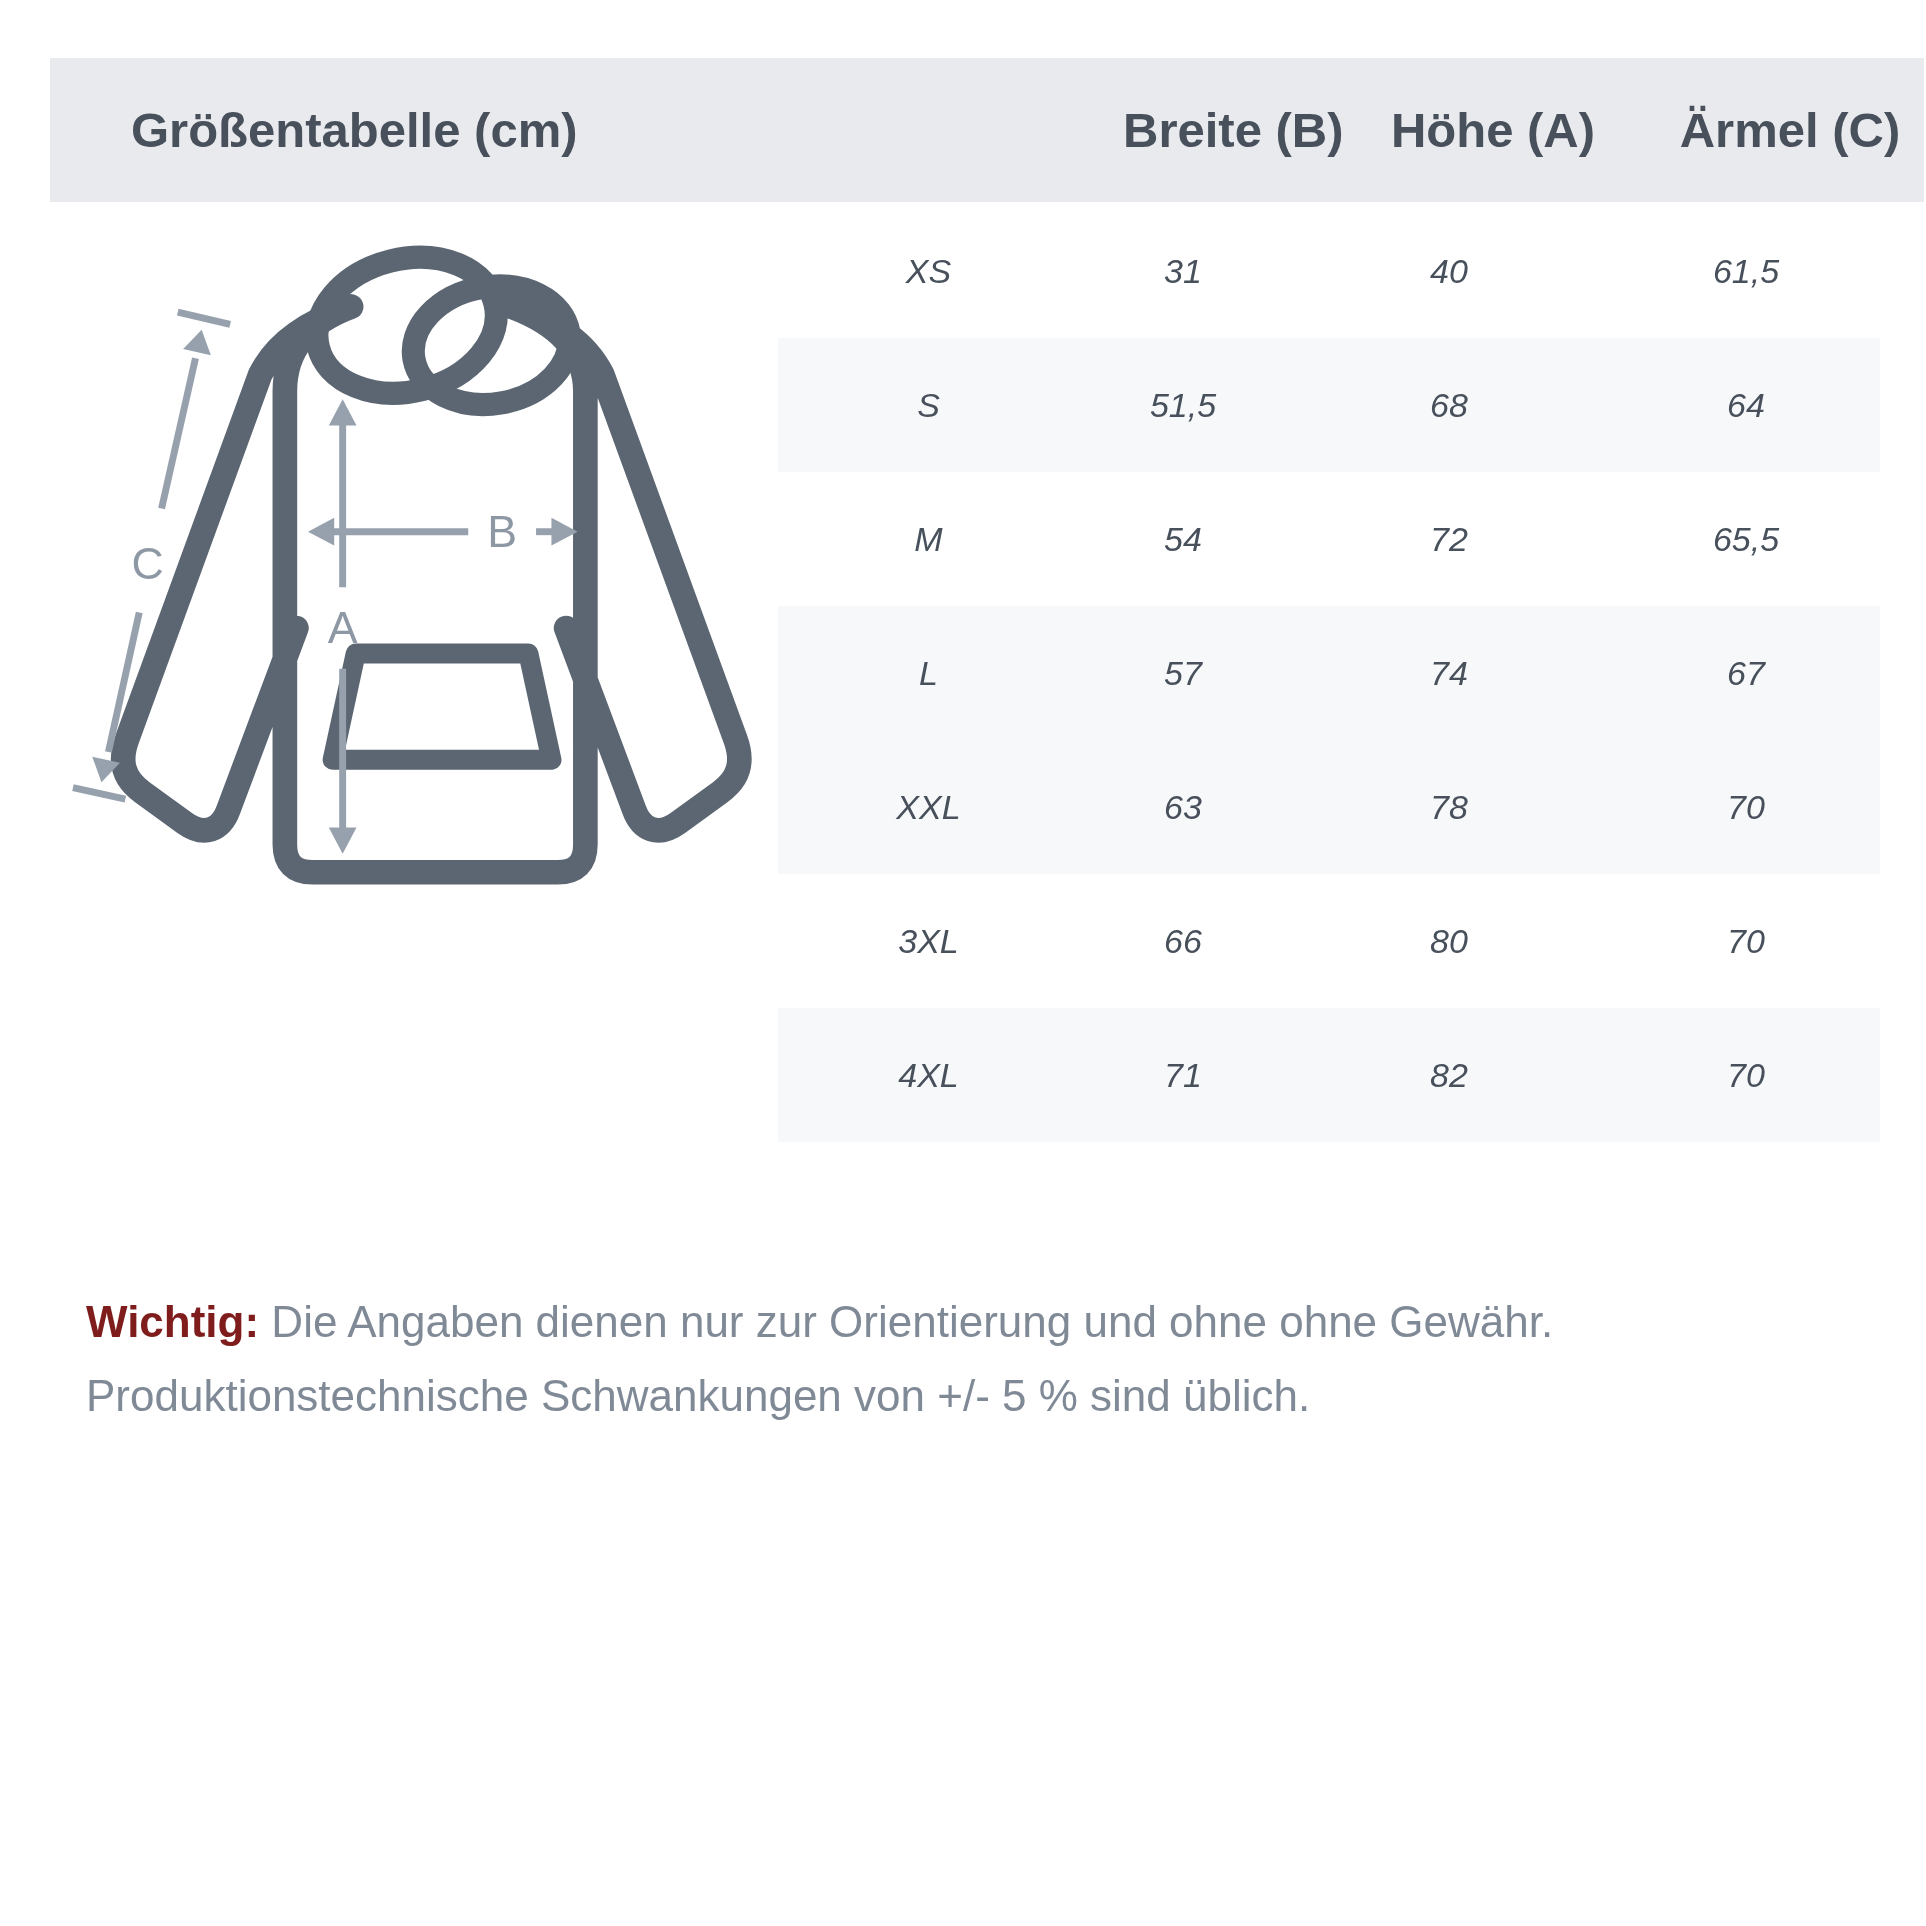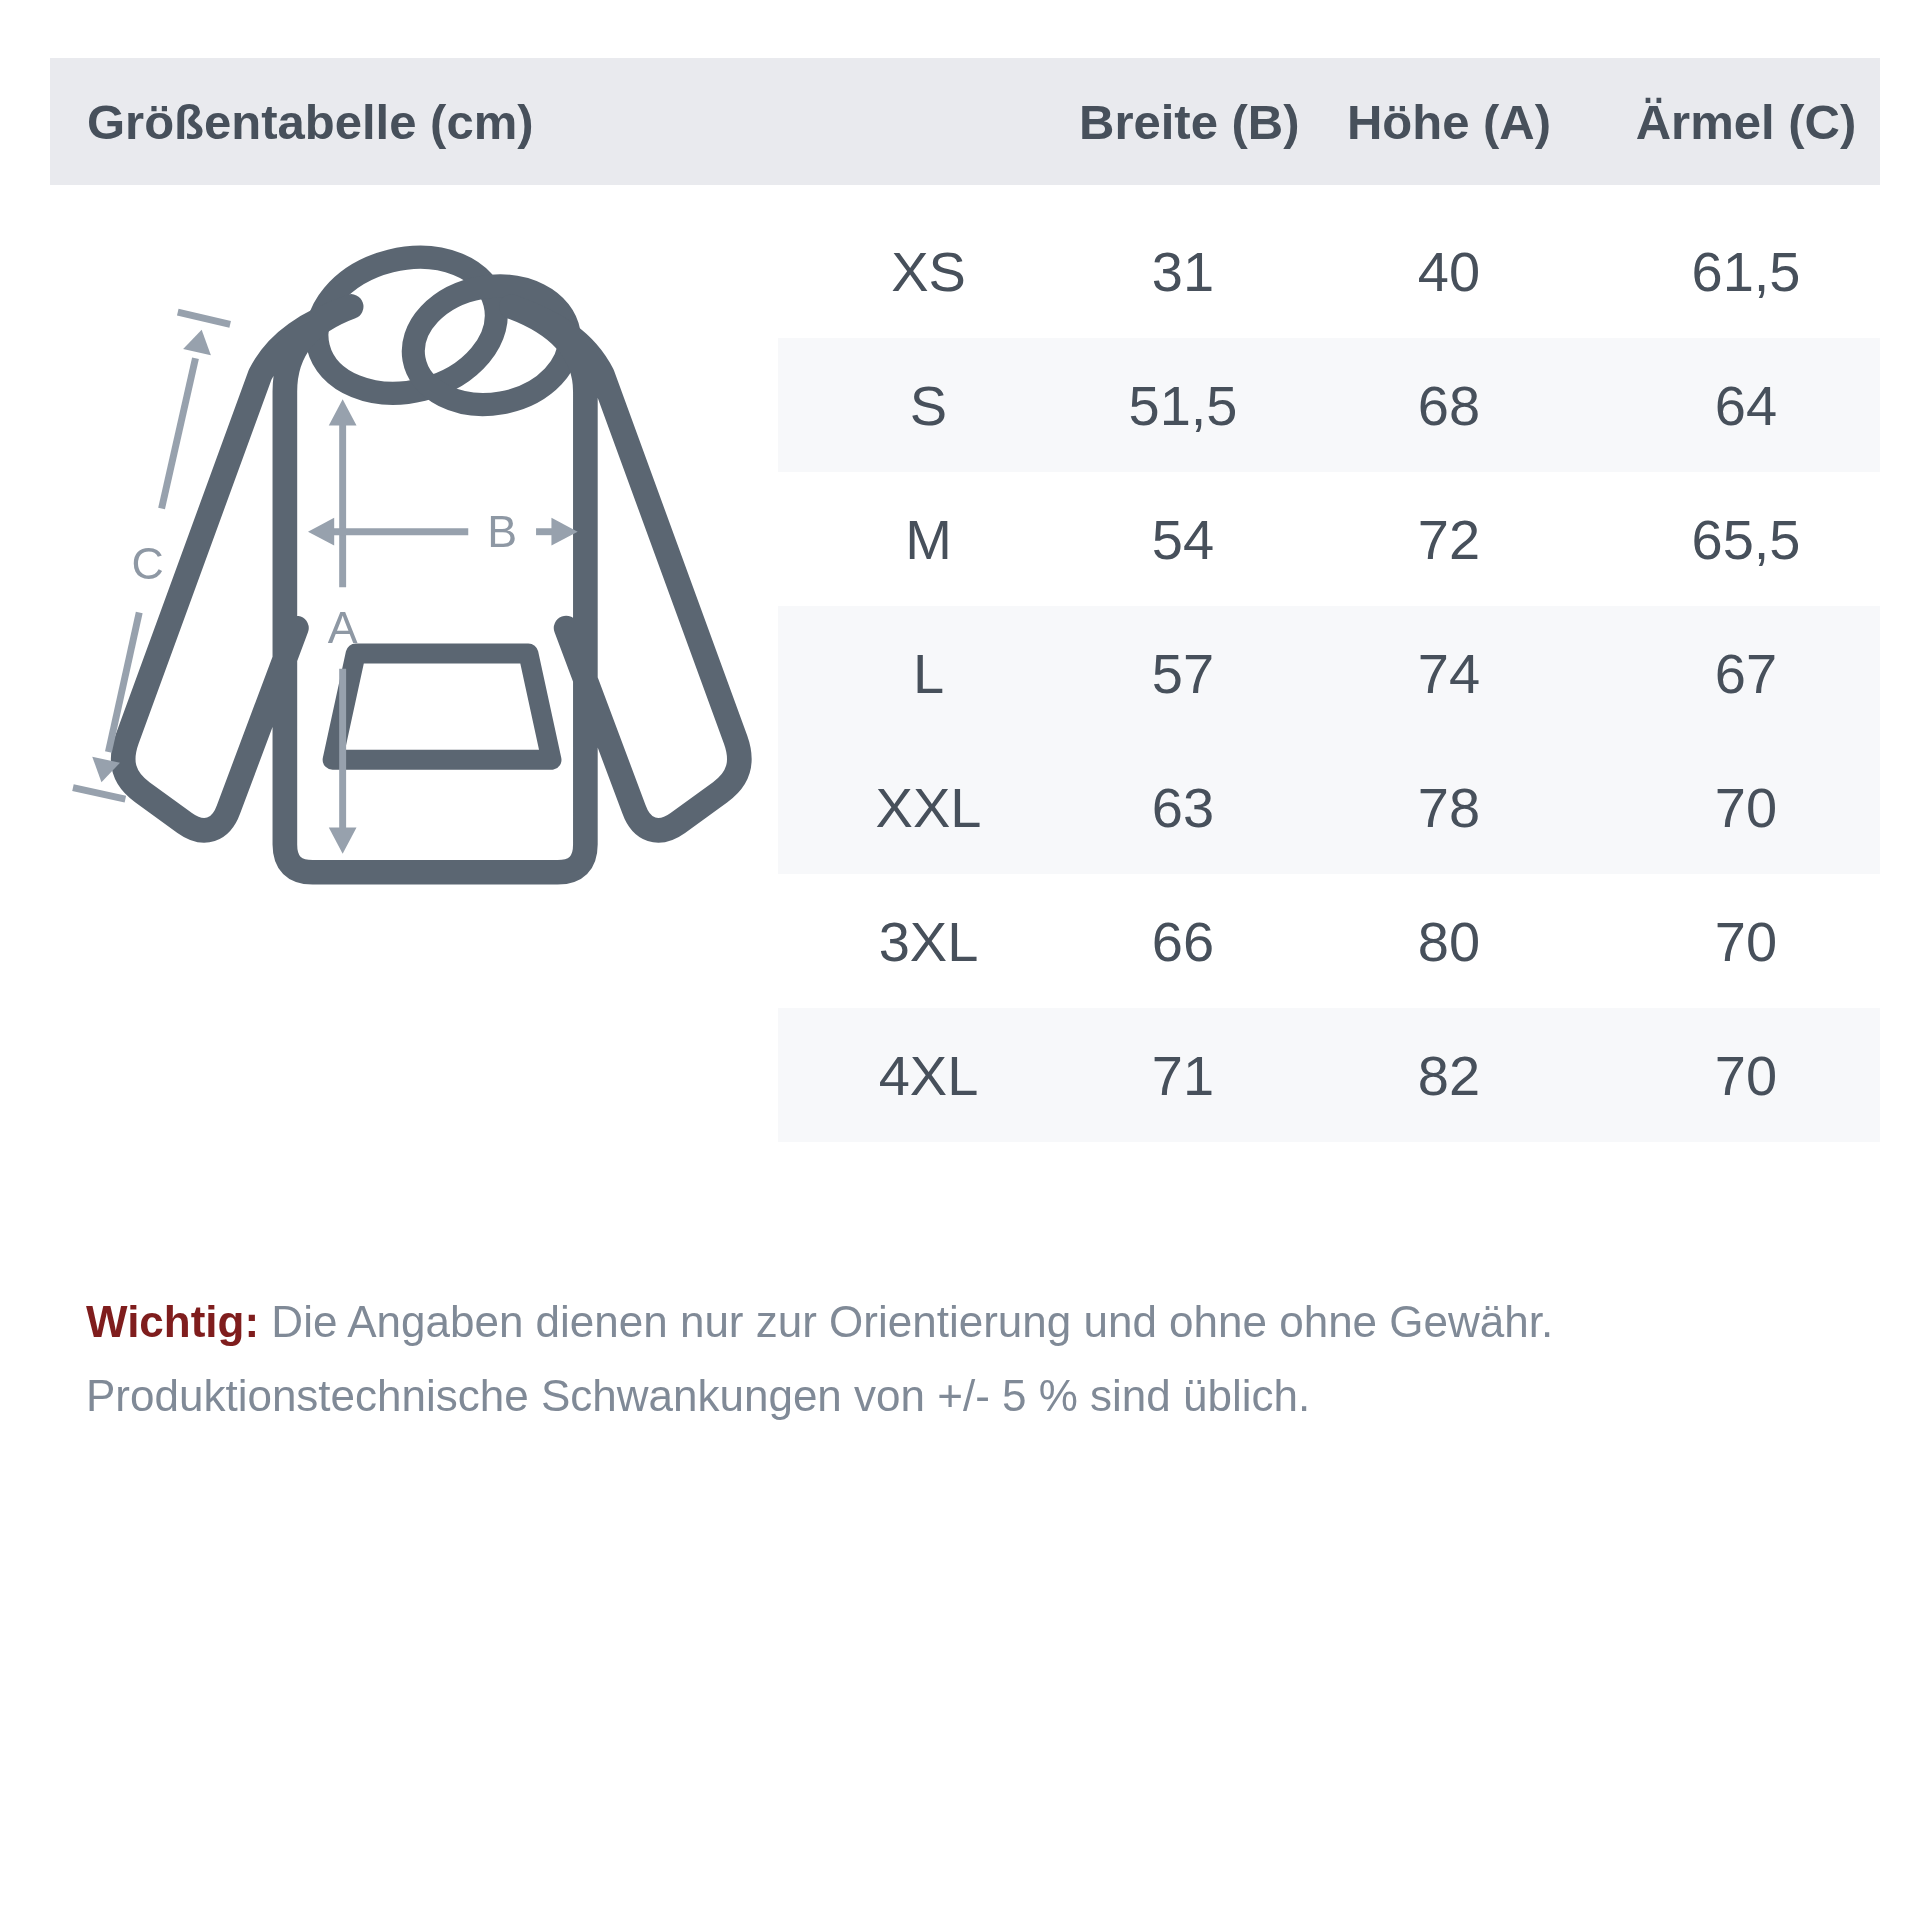--- a/index.html
+++ b/index.html
@@ -10,25 +10,26 @@
     background: #ffffff;
     font-family: "Liberation Sans", sans-serif;
     color: #47505b;
     overflow: hidden;
   }
 
   
   .header-band {
     position: absolute;
     left: 50px; top: 58px;
-    width: 1830px; height: 127px;
+    width: 1830px; height: 144px;
     background: #e9eaee;
     display: grid;
     grid-template-columns: 728px 301px 208px 324px 270px;
     align-items: center;
+    padding-left: 44px;
   }
   .header-title {
     font-size: 49px;
     font-weight: 700;
     padding-left: 37px;
     white-space: nowrap;
   }
   .header-col {
     font-size: 49px;
     font-weight: 700;
@@ -45,23 +46,24 @@
     flex-direction: column;
   }
   .row {
     display: grid;
     grid-template-columns: 301px 208px 324px 270px;
     height: 134px;
     align-items: center;
   }
   .row.striped { background: #f7f8fa; }
   .cell {
-    font-size: 56px;
+    font-size: 34px;
     text-align: center;
     white-space: nowrap;
+    font-style: italic;
   }
 
   
   .diagram {
     position: absolute;
     left: 46px; top: 208px;
     width: 732px; height: 894px;
   }
   .diagram svg { width: 100%; height: 100%; display: block; }
   .dim-label {

